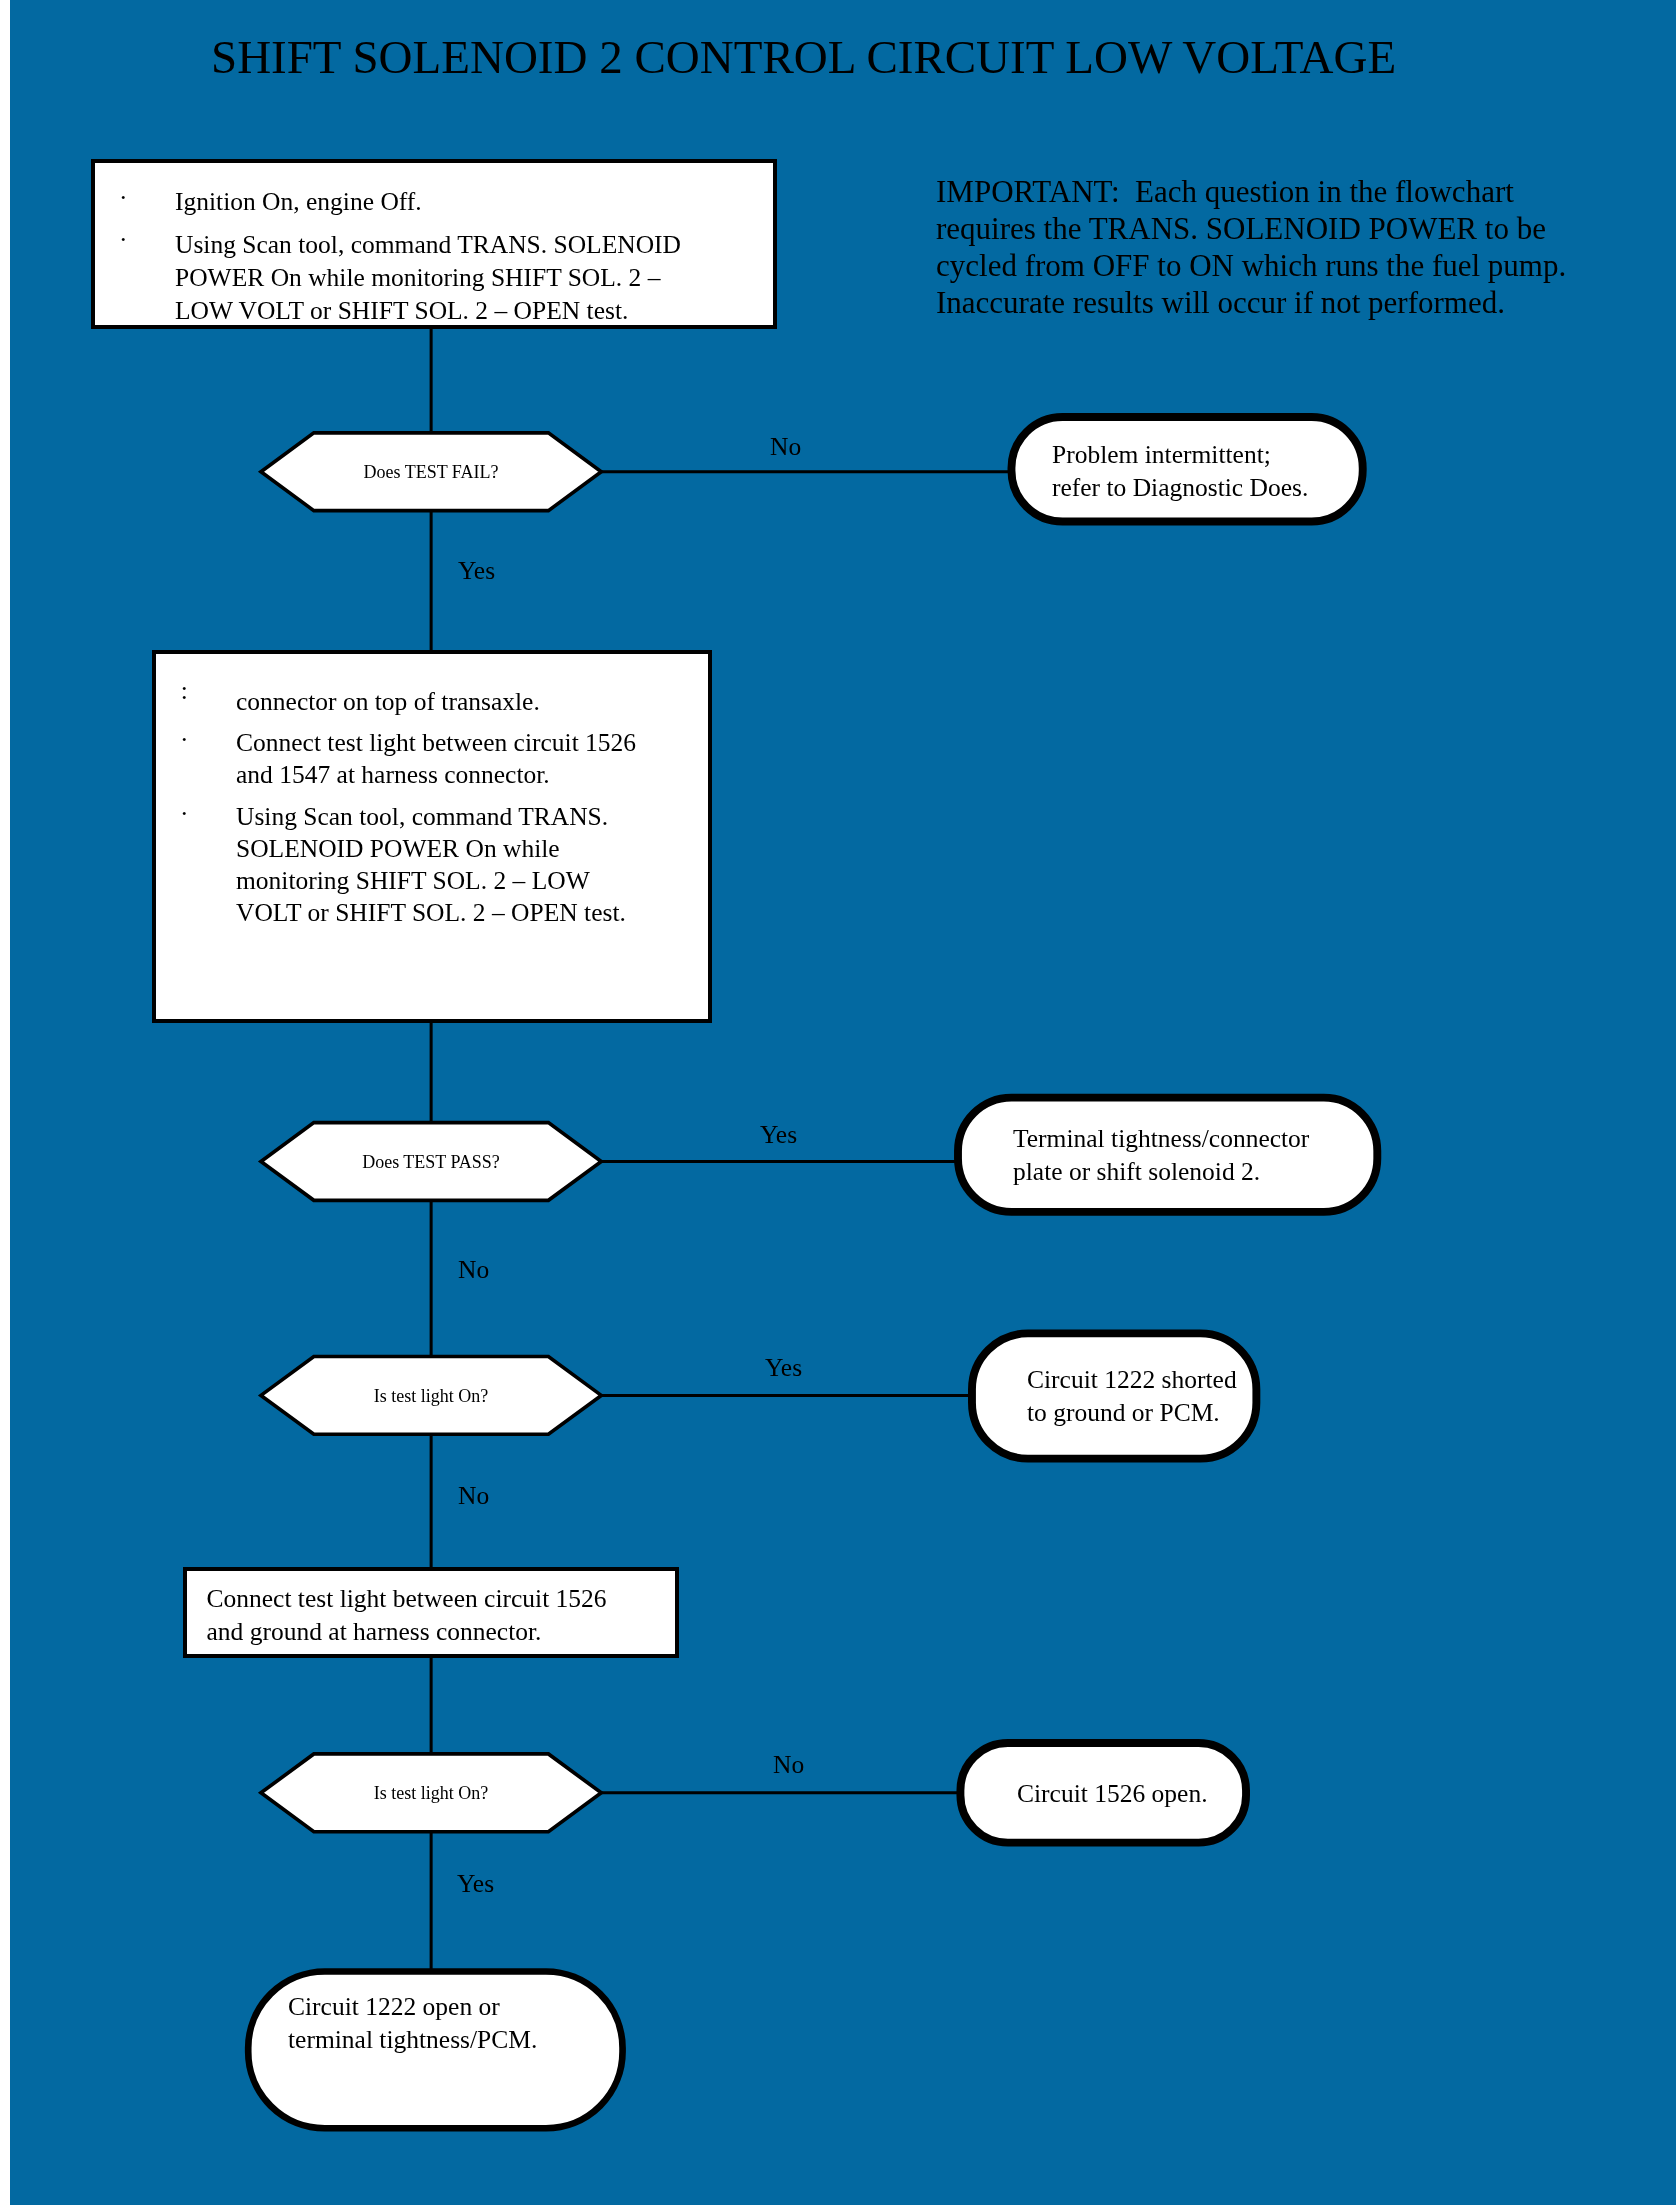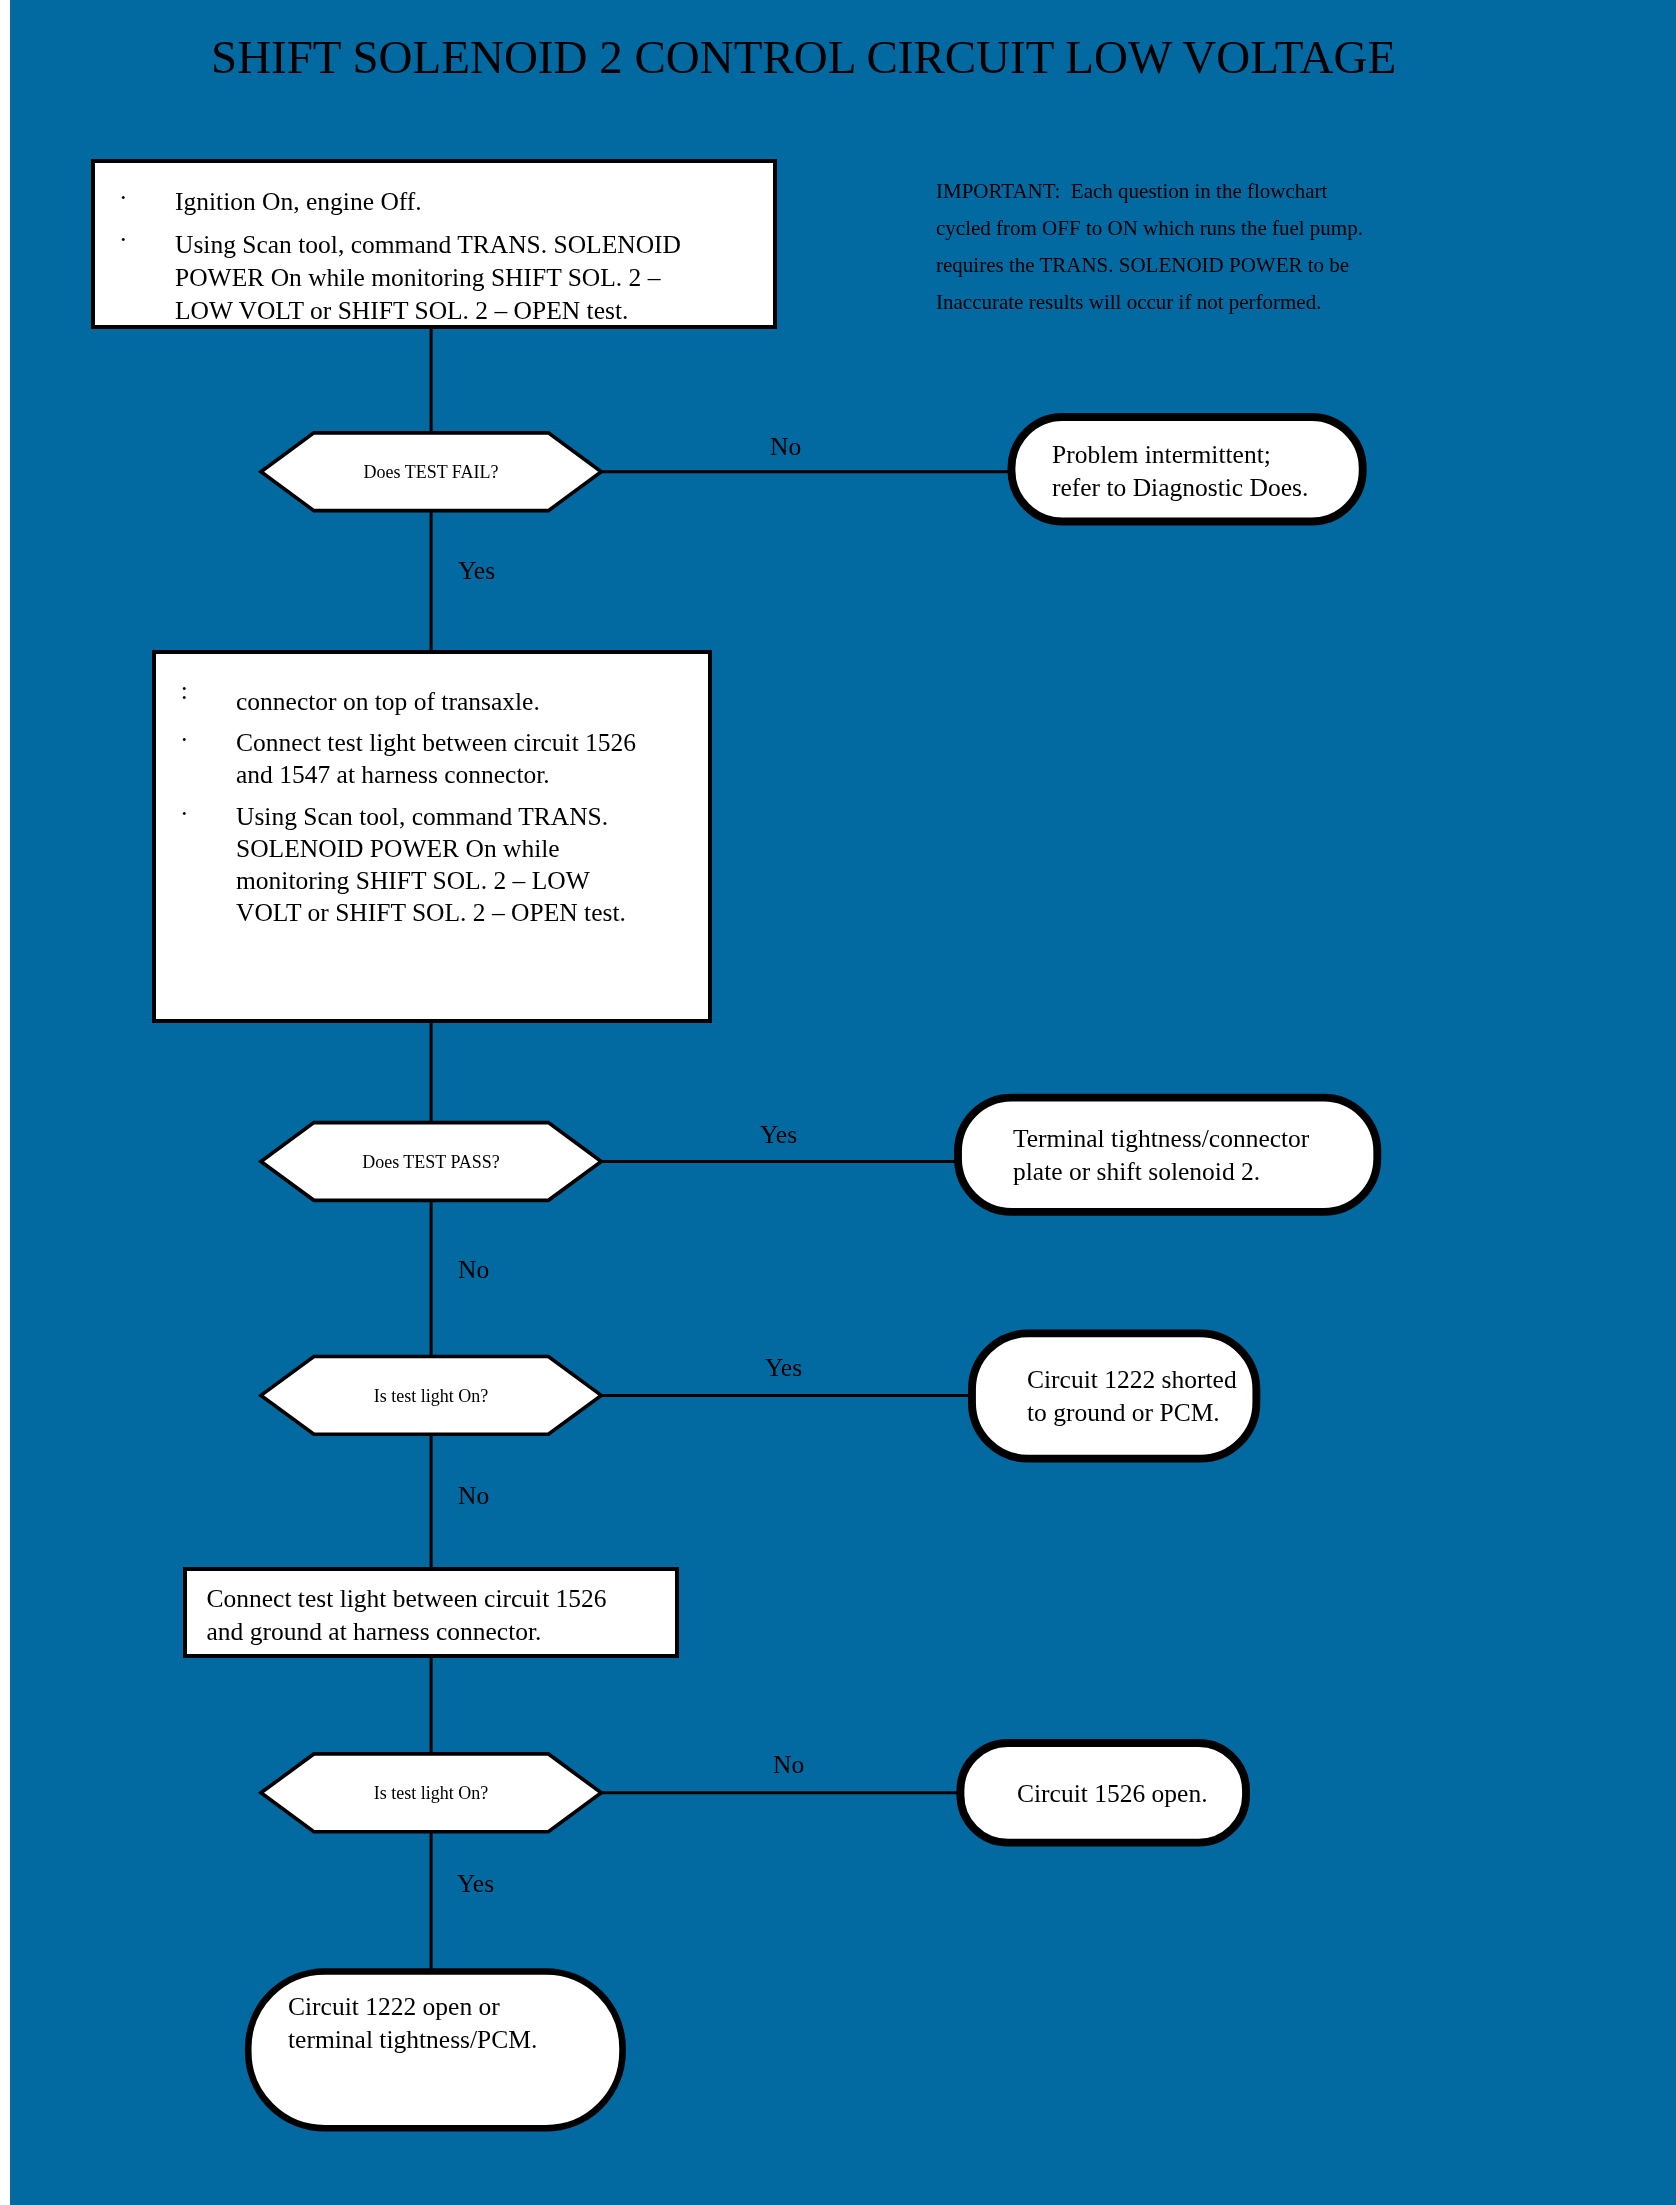--- a/index.html
+++ b/index.html
@@ -24,21 +24,21 @@
   .title {
     position: absolute;
     left: 201px; top: 32px;
     font-size: 47px;
     line-height: 51px;
     white-space: nowrap;
   }
   .note {
     position: absolute;
     left: 926px; top: 173px;
-    font-size: 21px;
+    font-size: 31px;
     line-height: 37px;
   }
   .note .line { white-space: pre; }
   .pbox {
     position: absolute;
     box-sizing: border-box;
     border: 4.3px solid #000000;
     background: #ffffff;
     font-size: 25.5px;
   }
@@ -104,22 +104,22 @@
       <rect x="1583" y="2194" width="468" height="206" rx="92" ry="92" stroke-width="13"></rect>
       <rect x="1564" y="2868" width="470" height="164" rx="78" ry="78" stroke-width="13"></rect>
       <rect x="392" y="3244" width="616" height="258" rx="126" ry="126" stroke-width="11"></rect>
     </g>
   </svg>
 
   <div class="title">SHIFT SOLENOID 2 CONTROL CIRCUIT LOW VOLTAGE</div>
 
   <div class="note">
     <div class="line">IMPORTANT:  Each question in the flowchart</div>
+    <div class="line">requires the TRANS. SOLENOID POWER to be</div>
     <div class="line">cycled from OFF to ON which runs the fuel pump.</div>
-    <div class="line">requires the TRANS. SOLENOID POWER to be</div>
     <div class="line">Inaccurate results will occur if not performed.</div>
   </div>
 
   <div class="pbox setup-box" style="left:81px; top:159px; width:686px; height:170px; padding:22px 12px 0 0;">
     <div class="bullet">
       <span class="dot">·</span>
       <div class="btext">
         <div class="line">Ignition On, engine Off.</div>
       </div>
     </div>

